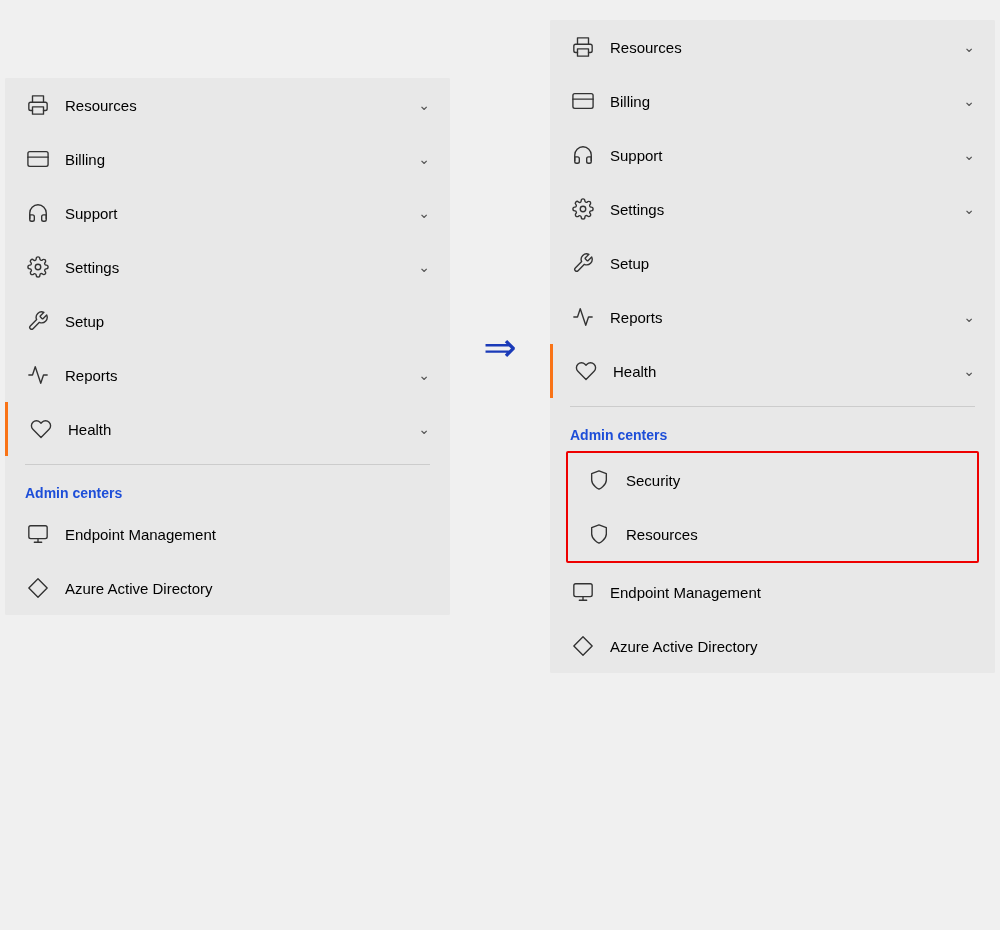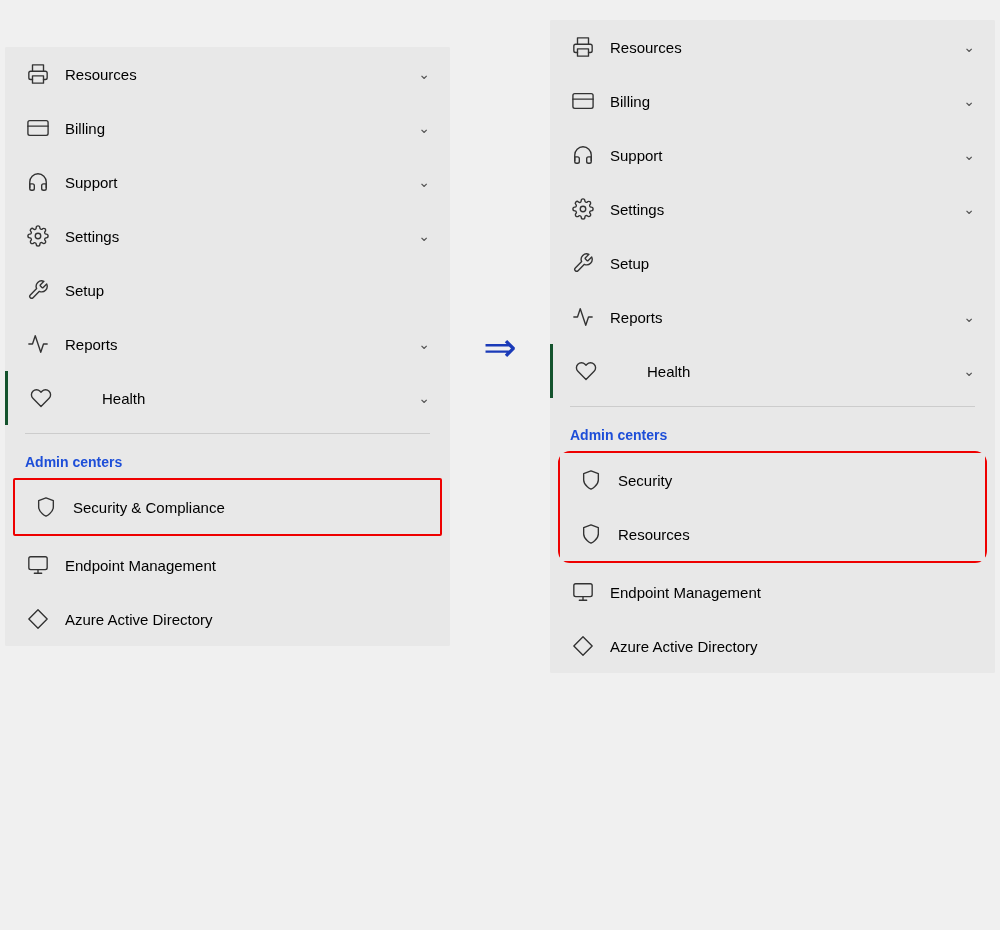--- a/index.html
+++ b/index.html
@@ -30,22 +30,21 @@
     }
     .nav-item {
       display: flex;
       align-items: center;
       padding: 14px 20px;
       cursor: pointer;
       position: relative;
       background: #e8e8e8;
     }
     .nav-item.active-indicator {
-      border-left: 3px solid #14532d;
-      gap: 34px;
+      border-left: 3px solid #f97316;
     }
     .nav-item .icon {
       width: 26px;
       height: 26px;
       margin-right: 14px;
       flex-shrink: 0;
       display: flex;
       align-items: center;
       justify-content: center;
     }
@@ -72,22 +71,22 @@
     .highlighted-item {
       border: 2px solid #e00;
       margin: 2px 8px;
       border-radius: 2px;
     }
     .highlighted-item .nav-item {
       padding-left: 18px;
     }
     .highlighted-group {
       border: 2px solid #e00;
-      margin: 2px 8px;
-      border-radius: 12px;
+      margin: 2px 16px;
+      border-radius: 2px;
     }
     .highlighted-group .nav-item {
       padding-left: 18px;
     }
     .arrow-container {
       display: flex;
       align-items: center;
       justify-content: center;
       width: 60px;
       flex-shrink: 0;
@@ -188,30 +187,20 @@
         <span class="label">Health</span>
         <span class="chevron">⌄</span>
       </li>
 
     </ul>
 
     <div class="divider"></div>
 
     <div class="section-title">Admin centers</div>
 
-    <div class="highlighted-item">
-      <div class="nav-item">
-        <span class="icon">
-          <svg class="nav-icon" viewBox="0 0 24 24">
-              <path d="M12 22s8-4 8-10V5l-8-3-8 3v7c0 6 8 10 8 10z"></path>
-            </svg>
-        </span>
-        <span class="label">Security &amp; Compliance</span>
-      </div>
-    </div>
 
     <ul class="nav-list">
       <li class="nav-item">
         <span class="icon">
           <svg class="nav-icon" viewBox="0 0 24 24">
               <rect x="2" y="3" width="20" height="14" rx="2" ry="2"></rect>
               <line x1="8" y1="21" x2="16" y2="21"></line>
               <line x1="12" y1="17" x2="12" y2="21"></line>
             </svg>
         </span>

